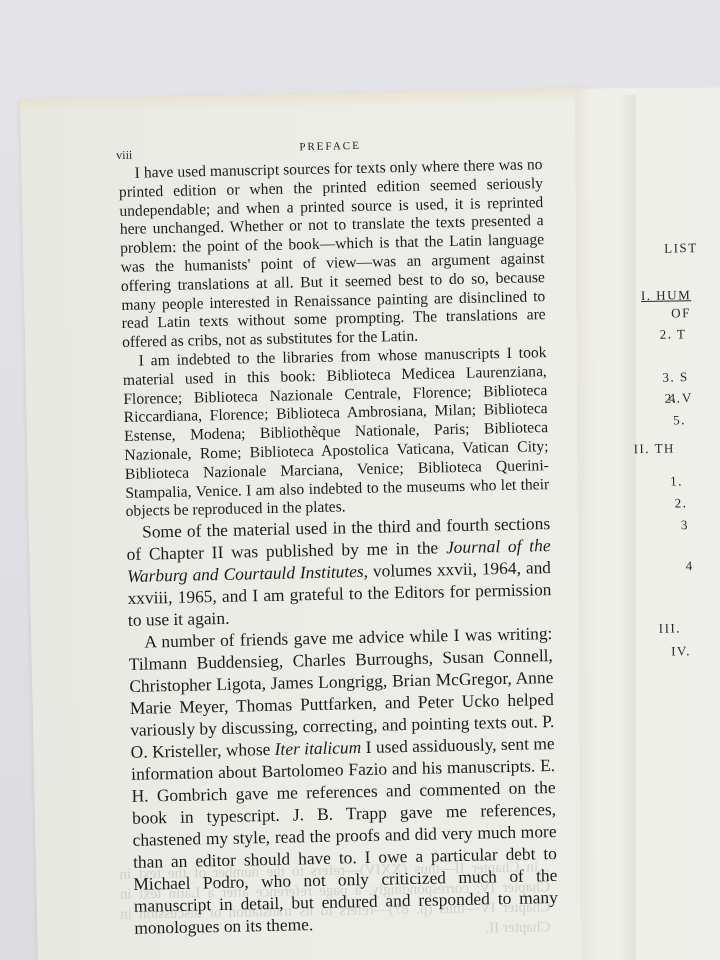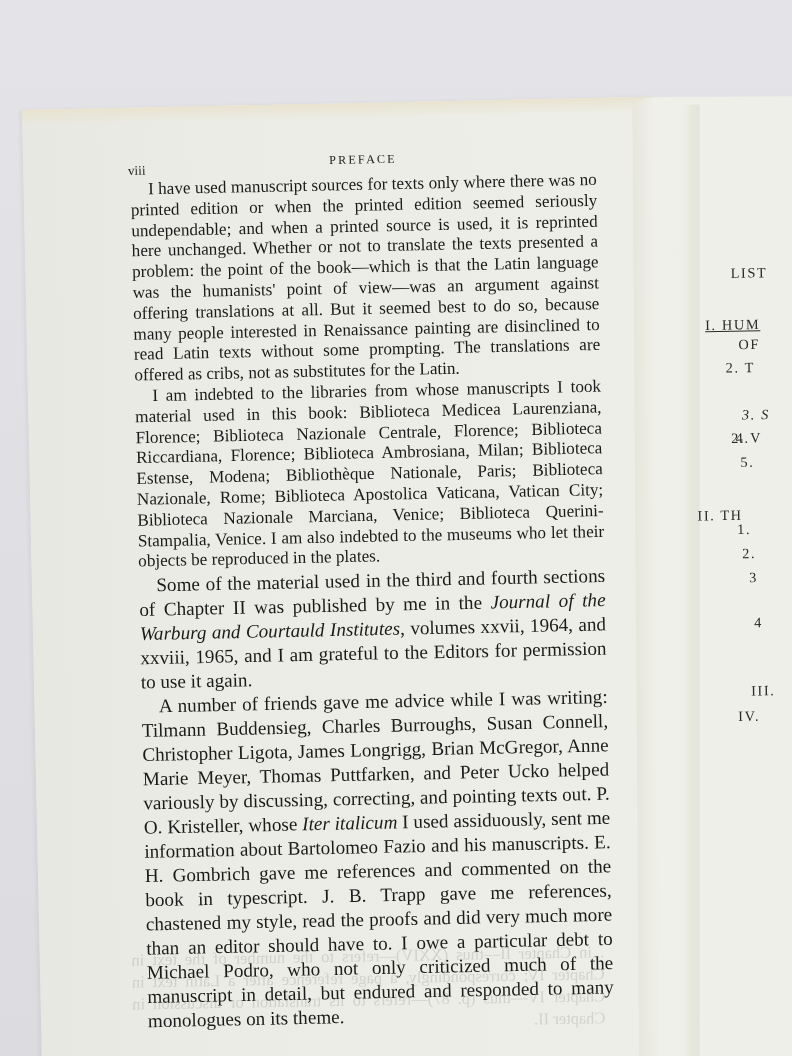--- a/index.html
+++ b/index.html
@@ -83,23 +83,23 @@
 </div>
 
 <div class="ghost">...in Chapter II—thus (XXIV)—refers to the number of the text in Chapter IV; correspondingly, a page reference after a Latin text in Chapter IV—thus (p. 87)—refers to its translation or discussion in Chapter II.</div>
 
 <div class="toc" id="toc">
   <div class="toc-item" style="left:24px;top:0">LIST</div>
 <div class="toc-item" style="top: 47px; left: 0px; text-decoration: underline;">I. HUM</div>
     <div class="toc-item" style="top: 65px; left: 30px; text-align: right;">OF</div>
     <div class="toc-item" style="top: 86px; left: 18px;">2. T</div>
     <div class="toc-item" style="top: 107px; left: 22px; margin-top: 43px;">2. V</div>
-    <div class="toc-item" style="top: 129px; left: 32px; font-style: italic;">3. S</div>
+    <div class="toc-item" style="top: 129px; left: 20px;">3. S</div>
     <div class="toc-item" style="top: 150px; left: 26px;">4.</div>
     <div class="toc-item" style="top: 172px; left: 30px;">5.</div>
-    <div class="toc-item" style="top: 220px; left: -10px;">II. TH</div>
+    <div class="toc-item" style="top: 200px; left: -10px;">II. TH</div>
     <div class="toc-item" style="top: 233px; left: 26px;">1.</div>
     <div class="toc-item" style="top: 255px; left: 30px;">2.</div>
     <div class="toc-item" style="top: 277px; left: 36px;">3</div>
     <div class="toc-item" style="top: 318px; left: 40px;">4</div>
-    <div class="toc-item" style="top: 380px; left: 12px; margin-left: 24px;">III.</div>
+    <div class="toc-item" style="top: 380px; left: 12px;">III.</div>
     <div class="toc-item" style="top: 403px; left: 24px;">IV.</div>
   </div>
 
 </body></html>

